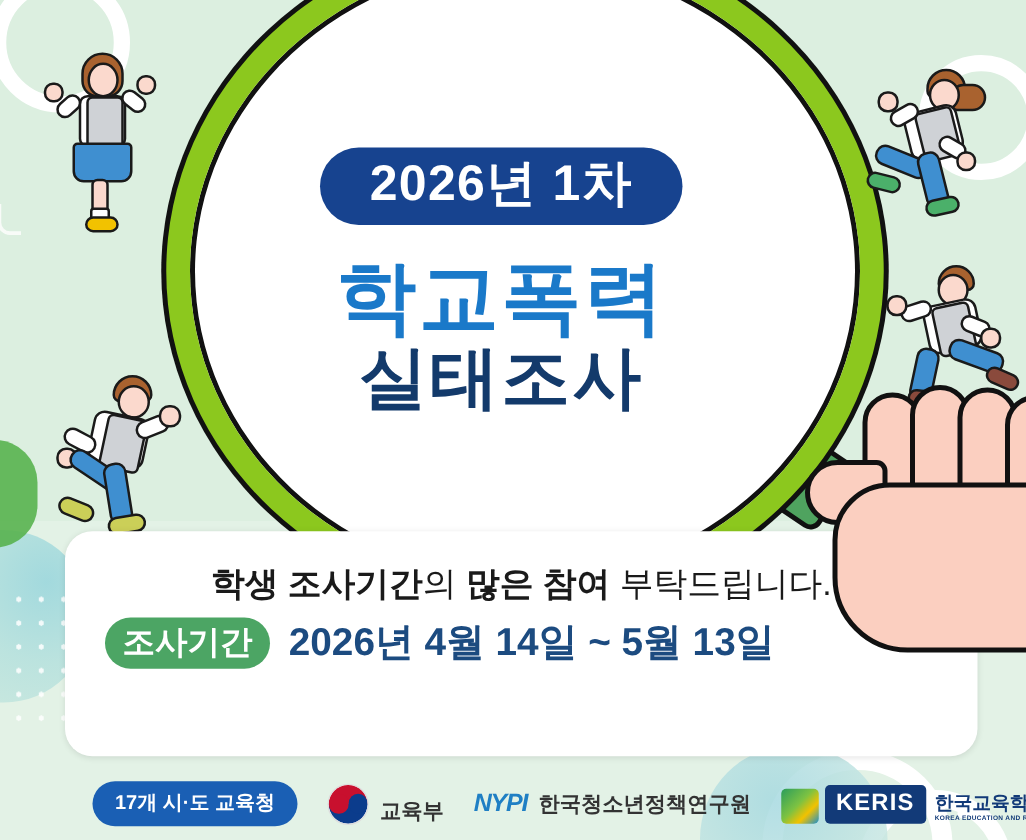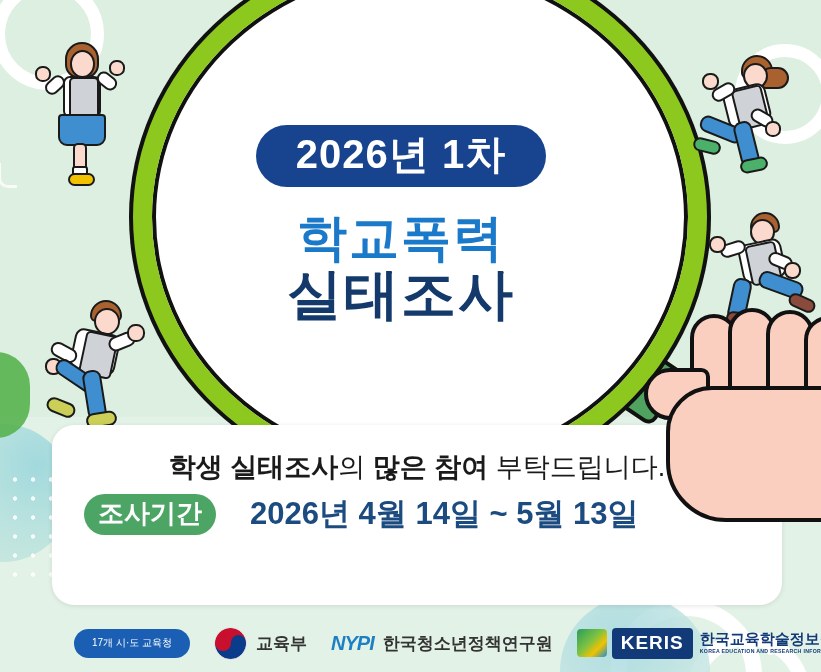--- a/index.html
+++ b/index.html
@@ -36,21 +36,21 @@
   .handle{position:absolute;left:556px;top:286px;width:150px;height:56px;background:#4fa35f;
     border:4px solid #111;border-radius:10px;transform:rotate(34deg);transform-origin:0 0;z-index:3;}
   .lens-ring{position:absolute;left:133px;top:-52px;width:536px;height:500px;border-radius:50%;
     background:#ffffff;border:19px solid #8CC81E;box-shadow:0 0 0 4px #111, inset 0 0 0 4px #111;z-index:4;}
 
   
   .headline{position:absolute;left:133px;top:-52px;width:536px;height:500px;z-index:6;
     display:flex;flex-direction:column;align-items:center;justify-content:center;padding-top:52px;box-sizing:border-box;}
   .badge{background:#17438F;color:#fff;border-radius:40px;padding:9px 40px 13px;
     font-size:40px;font-weight:700;letter-spacing:1px;line-height:1;white-space:nowrap;}
-  .title1{color:#1a79c9;font-size:50px;font-weight:700;letter-spacing:2px;line-height:1.02;
+  .title1{color:#1a79c9;font-size:64px;font-weight:700;letter-spacing:2px;line-height:1.02;
     margin-top:26px;white-space:nowrap;}
   .title2{color:#133a6b;font-size:55px;font-weight:700;letter-spacing:2px;line-height:1.02;
     margin-top:2px;white-space:nowrap;}
 
   
   .char{position:absolute;z-index:5;}
   .limb,.torso,.head,.shoe,.fist,.skirt,.hair{position:absolute;box-sizing:border-box;border:2.4px solid #1a1a1a;}
   .head{border-radius:50%;background:#fbd9cd;}
   .hair{background:#a9622f;}
   .torso{background:#ffffff;}
@@ -70,29 +70,29 @@
     border-radius:22px;z-index:6;box-shadow:0 1px 5px rgba(0,0,0,.10);}
   .panel-line1{position:absolute;left:0;right:0;top:24px;text-align:center;font-size:27px;
     color:#1a1a1a;white-space:nowrap;}
   .panel-line1 .b{font-weight:700;}
   .panel-line1 .n{font-weight:400;}
   .rows{position:absolute;left:32px;top:68px;}
   .row{display:flex;align-items:center;margin-bottom:9px;}
   .pill{background:#4CA564;color:#fff;border-radius:30px;font-size:26px;font-weight:700;
     min-width:126px;text-align:right;padding:6px 14px 9px;box-sizing:border-box;line-height:1;}
   .pill.spaced{letter-spacing:18px;text-indent:18px;}
-  .rowtext{margin-left:34px;font-size:31px;font-weight:700;color:#1c4b80;white-space:nowrap;}
+  .rowtext{margin-left:15px;font-size:31px;font-weight:700;color:#1c4b80;white-space:nowrap;}
   .rowtext.light{font-weight:700;color:#27598c;}
 
   
   .footer{position:absolute;left:0;right:0;top:614px;height:58px;z-index:8;
     display:flex;align-items:center;padding-left:74px;box-sizing:border-box;}
-  .f-pill{background:#1a5fb4;color:#fff;border-radius:20px;font-size:10px;font-weight:400;
+  .f-pill{background:#1a5fb4;color:#fff;border-radius:20px;font-size:16px;font-weight:700;
     padding:7px 18px 8px;white-space:nowrap;}
-  .f-item{display:flex;align-items:center;margin-left:24px;}
+  .f-item{display:flex;align-items:flex-end;margin-left:24px;}
   .f-label{font-size:17px;font-weight:700;color:#333;margin-left:9px;white-space:nowrap;}
   .taeguk{width:31px;height:31px;border-radius:50%;background:#fff;border:1.5px solid #ddd;position:relative;overflow:hidden;}
   .taeguk .tb{position:absolute;left:0;top:0;width:100%;height:50%;background:#C8102E;border-radius:31px 31px 0 0;}
   .taeguk .tt{position:absolute;left:0;bottom:0;width:100%;height:50%;background:#0B3C8C;border-radius:0 0 31px 31px;}
   .taeguk .c1{position:absolute;left:0;top:25%;width:50%;height:50%;border-radius:50%;background:#C8102E;}
   .taeguk .c2{position:absolute;right:0;top:25%;width:50%;height:50%;border-radius:50%;background:#0B3C8C;}
   .nypi{font-size:20px;font-weight:700;font-style:italic;color:#1f7fc4;letter-spacing:-1px;}
   .keris-mark{width:30px;height:28px;border-radius:4px;
     background:linear-gradient(135deg,#2a9d5c 0%,#7dc242 45%,#f2c200 70%,#1a8fd0 100%);}
   .keris-box{background:#123a78;color:#fff;font-size:19px;font-weight:700;letter-spacing:1px;
@@ -193,21 +193,21 @@
   </div>
 
   <div class="headline">
     <div class="badge">2026년 1차</div>
     <div class="title1">학교폭력</div>
     <div class="title2">실태조사</div>
   </div>
 
   <div class="panel">
     <div class="panel-line1">
-      <span class="b">학생 실태조사</span><span class="n">의 </span><span class="b">많은 참여</span><span class="n"> 부탁드립니다.</span>
+      <span class="b">학생 조사기간</span><span class="n">의 </span><span class="b">많은 참여</span><span class="n"> 부탁드립니다.</span>
     </div>
     <div class="rows">
       <div class="row">
         <div class="pill">조사기간</div>
         <div class="rowtext">2026년 4월 14일 ~ 5월 13일</div>
       </div>
       <div class="row">
       </div>
     </div>
   </div>

